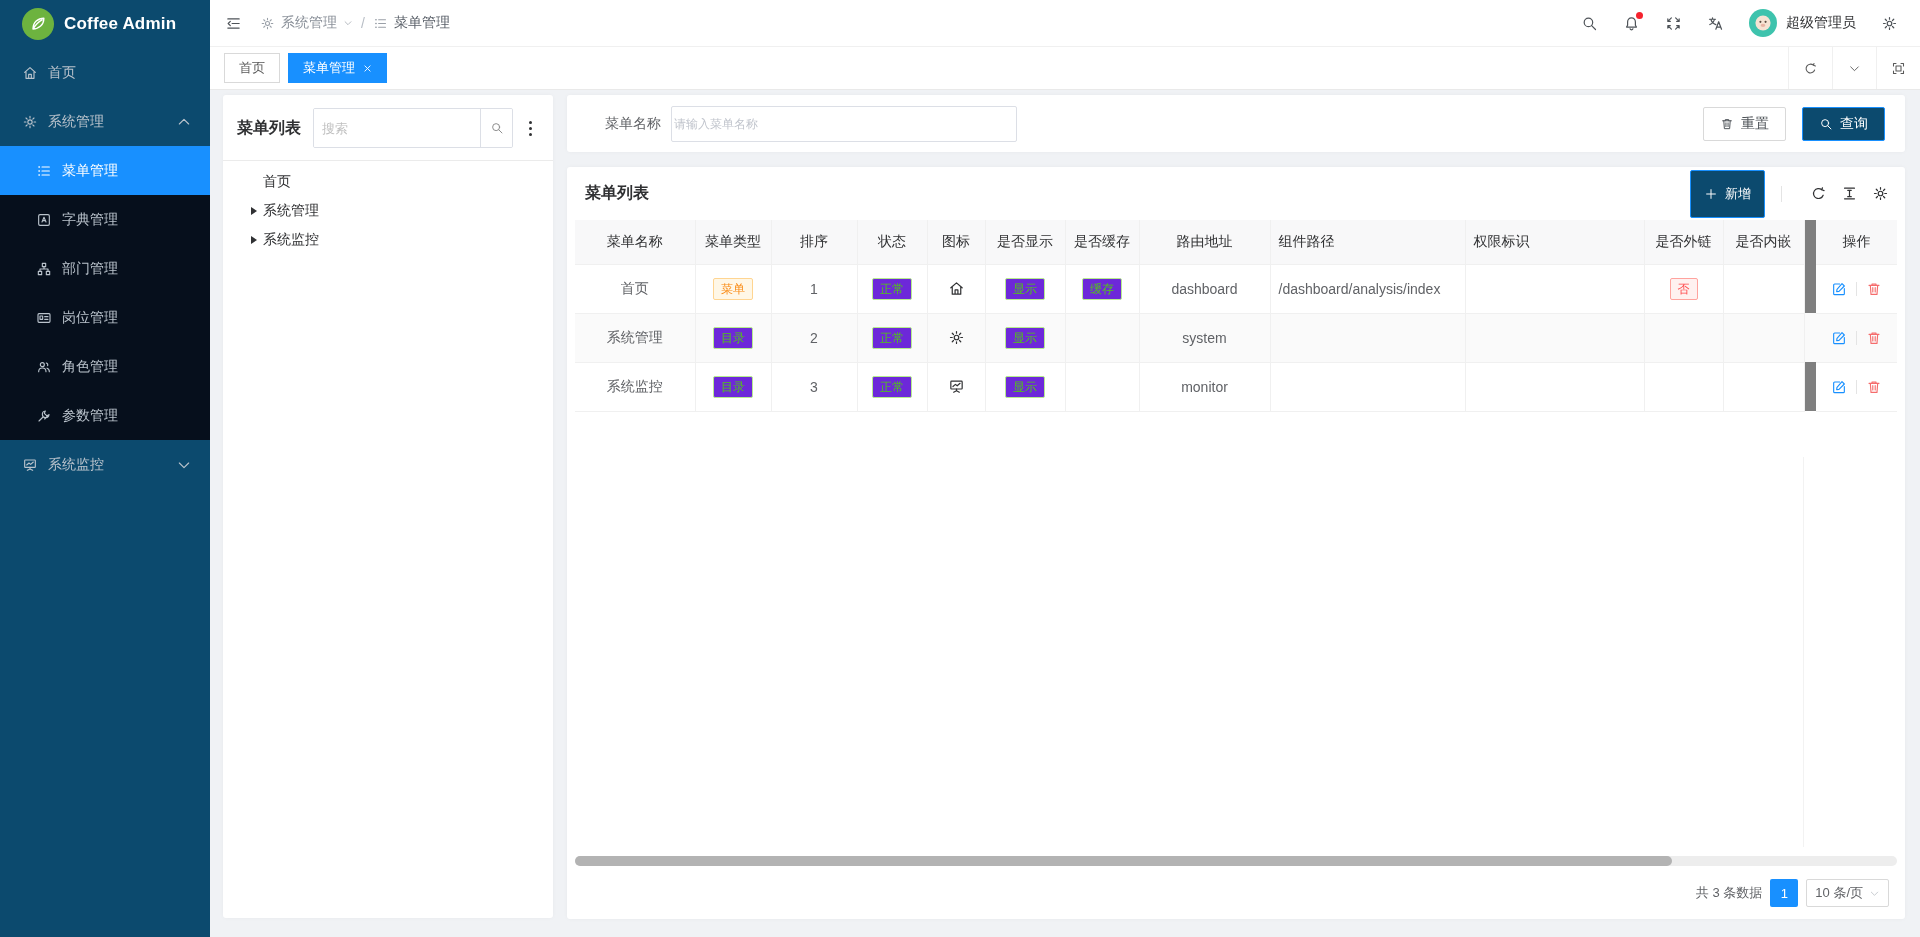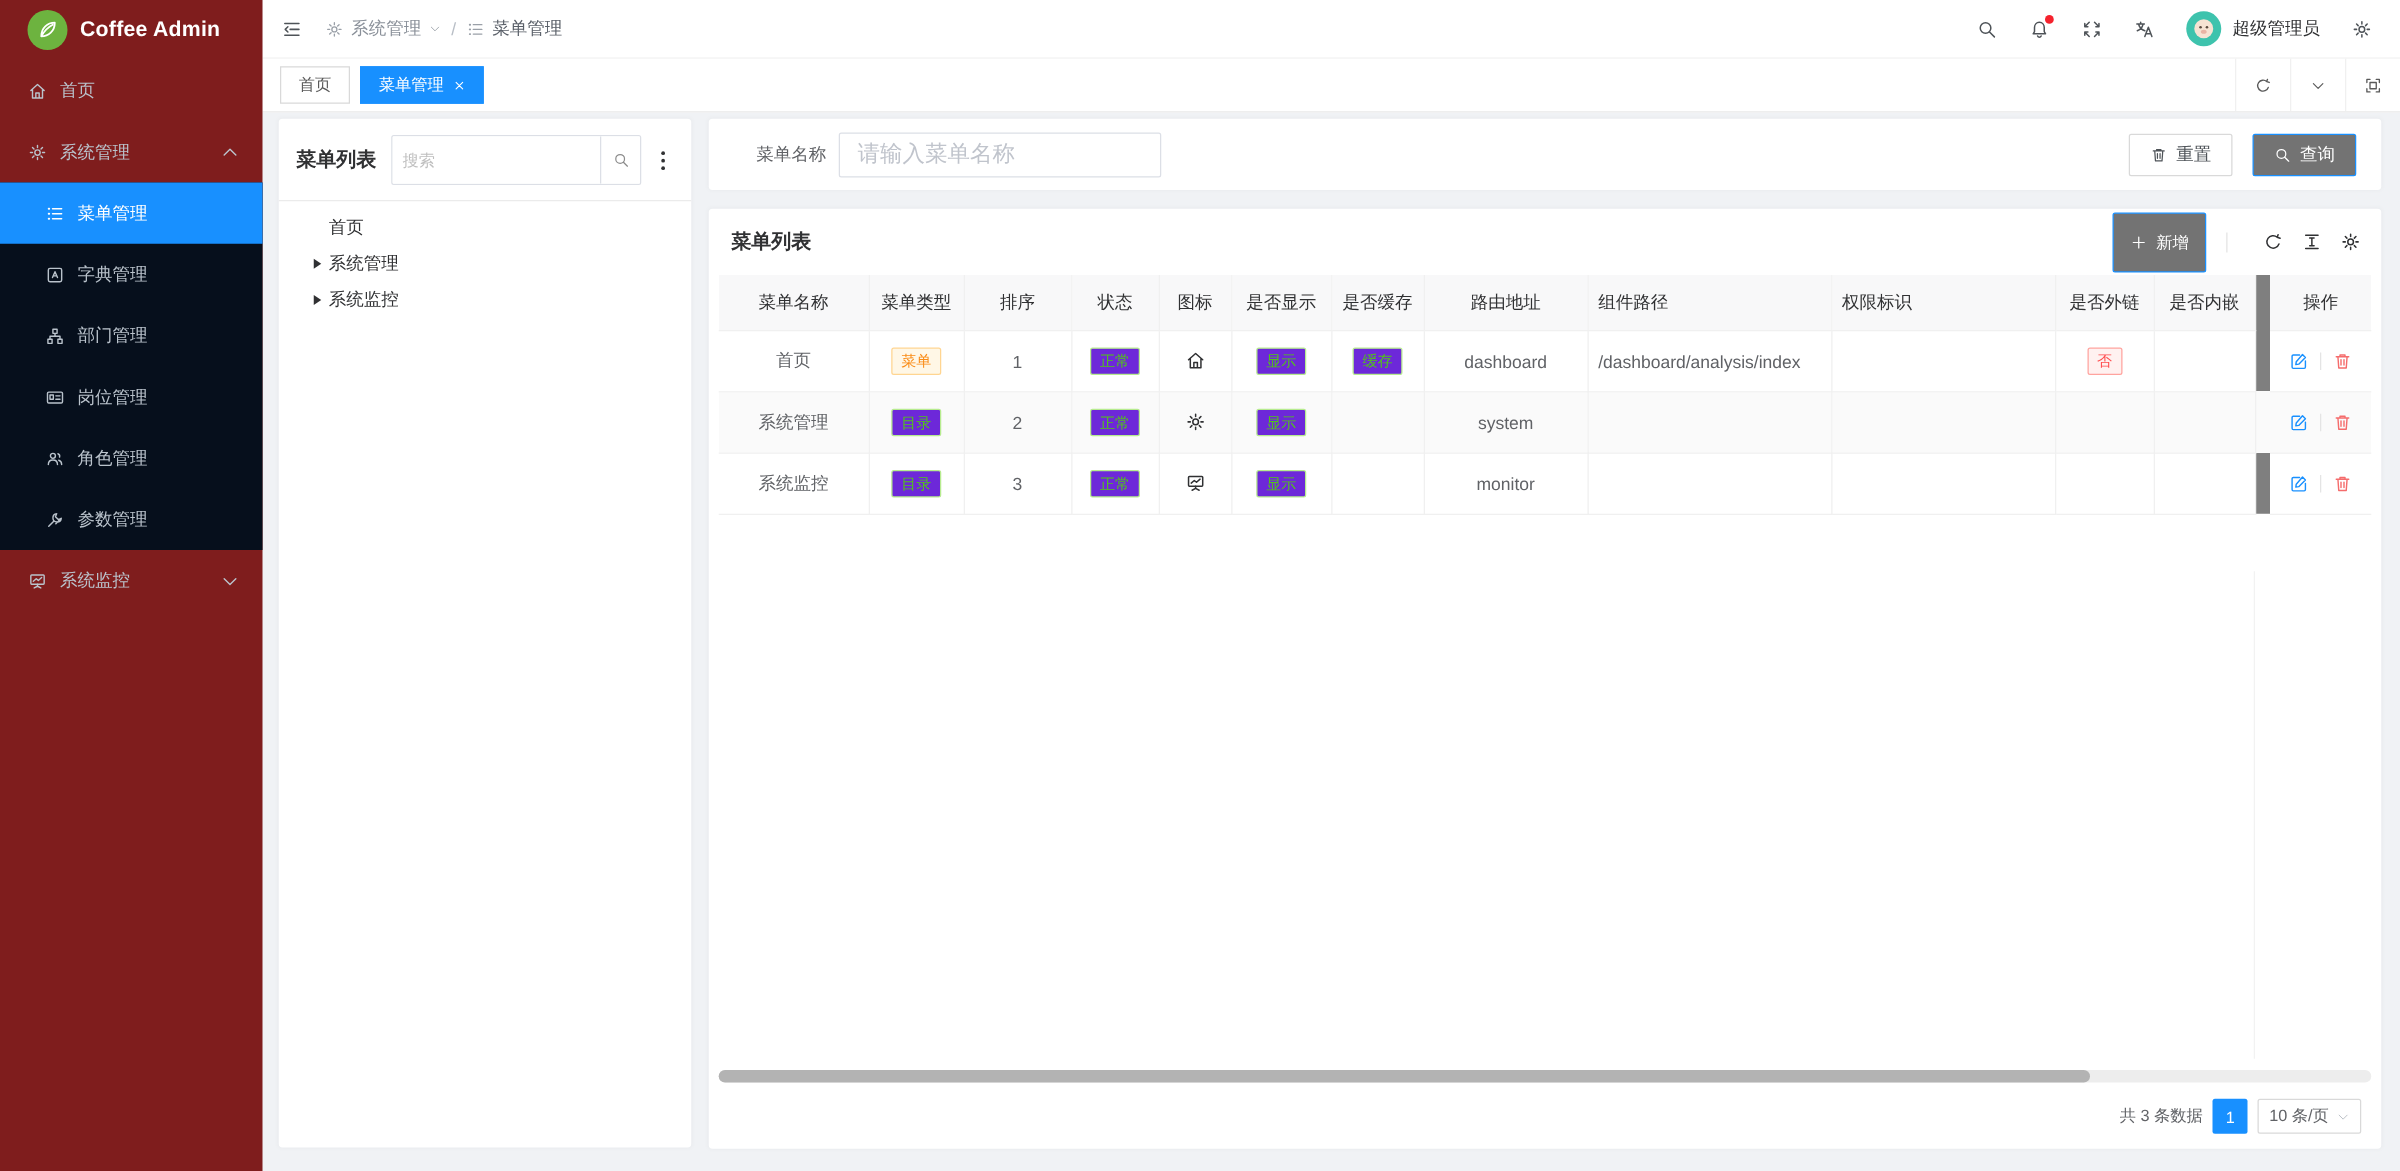--- a/index.html
+++ b/index.html
@@ -2,21 +2,21 @@
 <html><head>
 <meta charset="utf-8">
 <style>
   * { margin:0; padding:0; box-sizing:border-box; }
   html,body { width:1920px; height:937px; overflow:hidden; }
   body { font-family:"Liberation Sans","DejaVu Sans",sans-serif; font-size:14px; color:#303133; background:#f0f2f5; }
   .app { position:relative; width:1920px; height:937px; overflow:hidden; }
   svg.ic { display:inline-block; vertical-align:middle; fill:none; stroke:currentColor; stroke-width:1.7; stroke-linecap:round; stroke-linejoin:round; }
 
   
-  .sidebar { position:absolute; left:0; top:0; width:210px; height:937px; background:#7f1d1d; color:#bac3cc; z-index:5; }
+  .sidebar { position:absolute; left:0; top:0; width:210px; height:937px; background:#0c4a6e; color:#bac3cc; z-index:5; }
   .logo { height:48px; display:flex; align-items:center; padding-left:22px; gap:10px; }
   .logo-badge { width:32px; height:32px; border-radius:50%; background:#6db33f; display:flex; align-items:center; justify-content:center; color:#fff; }
   .logo-title { color:#fff; font-size:17px; font-weight:bold; letter-spacing:.2px; }
   .nav-item { height:49px; display:flex; align-items:center; padding:0 18px 0 22px; gap:10px; font-size:14px; cursor:pointer; }
   .nav-item .grow { flex:1; }
   .submenu { background:#060f1c; }
   .submenu .nav-item { padding-left:36px; }
   .nav-item.active { background:#1890ff; color:#fff; }
   .nav-item .ic { width:16px; height:16px; flex:none; }
   .chev { width:12px; height:12px; }
@@ -60,26 +60,26 @@
   .dots { width:18px; display:flex; flex-direction:column; align-items:center; gap:3px; margin-left:8px; cursor:pointer; }
   .dots i { width:3px; height:3px; border-radius:50%; background:#303133; }
   .tree-divider { height:1px; background:#ebebeb; margin:12px -14px 6px; }
   .tree-node { height:29px; display:flex; align-items:center; padding-left:14px; gap:6px; font-size:14px; color:#303133; cursor:pointer; }
   .tri { width:0; height:0; border-left:6px solid #303133; border-top:4px solid transparent; border-bottom:4px solid transparent; }
   .tri.hidden { visibility:hidden; }
 
   .right-col { position:absolute; left:357px; right:15px; top:5px; bottom:18px; }
   .query-card { position:absolute; left:0; right:0; top:0; height:57px; display:flex; align-items:center; padding:0 20px 0 24px; }
   .q-label { width:70px; text-align:right; margin-right:10px; color:#606266; font-size:14px; }
-  .q-input { width:258px; height:36px; border:1px solid #dcdfe6; border-radius:2px; padding:0 14px; font-size:18px; color:#303133; outline:none; font-family:inherit; }
+  .q-input { width:346px; height:36px; border:1px solid #dcdfe6; border-radius:2px; padding:0 2px; font-size:12px; color:#303133; outline:none; font-family:inherit; }
   .q-input::placeholder { color:#c0c4cc; }
   .q-actions { margin-left:auto; display:flex; gap:16px; }
   .btn { height:34px; display:flex; align-items:center; justify-content:center; gap:7px; padding:0 16px; border-radius:2px; font-size:14px; cursor:pointer; border:1px solid #d9d9d9; background:#fff; color:#4e5358; }
   .btn .ic { width:14px; height:14px; }
-  .btn.primary { background:#737373; border-color:#1890ff; color:#fff; }
+  .btn.primary { background:#0c4a6e; border-color:#1890ff; color:#fff; }
 
   .table-card { position:absolute; left:0; right:0; top:72px; bottom:0; }
   .tc-head { height:53px; display:flex; align-items:center; padding:0 16px 0 18px; }
   .tc-title { font-size:16px; font-weight:bold; color:#303133; }
   .tc-tools { margin-left:auto; display:flex; align-items:center; }
   .btn.add { height:48px; padding:0 13px; font-size:13px; }
   .tool-divider { width:1px; height:16px; background:#e4e4e4; margin:0 14px 0 16px; }
   .tc-icon { color:#303133; margin-left:14px; cursor:pointer; display:flex; }
   .tc-icon .ic { width:17px; height:17px; }
 

